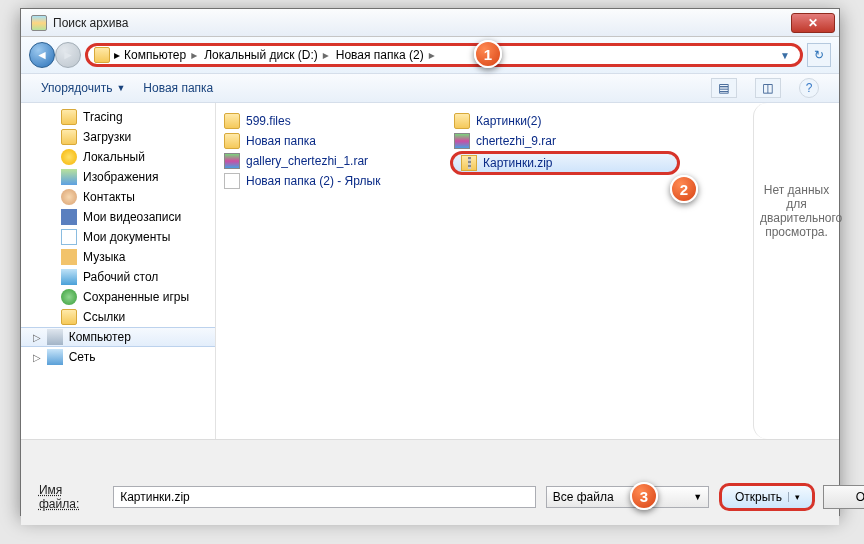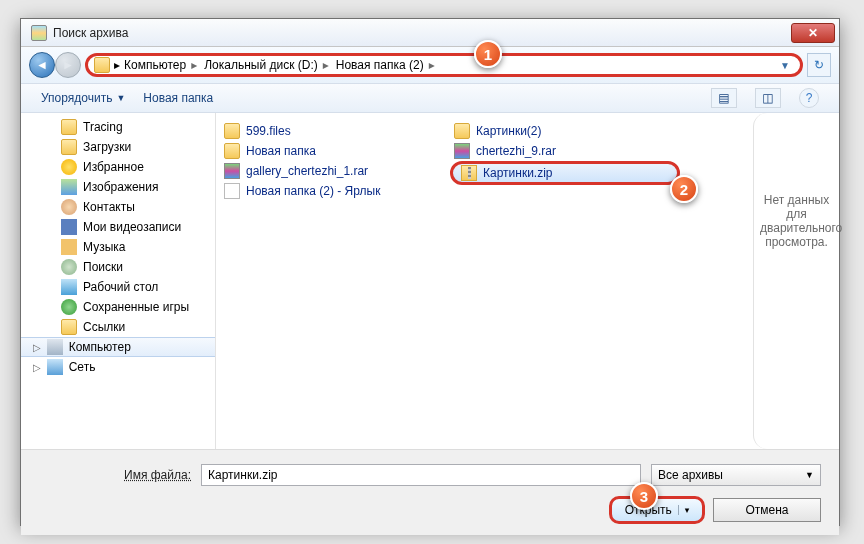--- a/index.html
+++ b/index.html
@@ -1,19 +1,19 @@
 <!DOCTYPE html>
 <html><head>
 <meta charset="utf-8">
 <style>
 * { box-sizing: border-box; margin: 0; padding: 0; font-family: "Segoe UI", Tahoma, sans-serif; font-size: 12px; }
 body { background: #e8e8e8; width: 864px; height: 544px; position: relative; overflow: hidden; }
 
 .window {
-  position: absolute; left: 20px; top: 18px; width: 820px; height: 508px;
+  position: absolute; left: 20px; top: 8px; width: 820px; height: 508px;
   background: #fff; border: 1px solid #707070;
   box-shadow: 0 4px 18px rgba(0,0,0,0.4);
 }
 .titlebar {
   height: 28px; background: linear-gradient(#fbfcfd,#e7eef7);
   display: flex; align-items: center; padding: 0 4px; border-bottom: 1px solid #c5c5c5;
 }
 .titlebar .appicon { width: 16px; height: 16px; margin: 0 6px; }
 .titlebar .title { flex: 1; color: #222; }
 .closebtn {
@@ -69,21 +69,21 @@
 .fitem { display:flex; align-items:center; height:20px; gap:6px; padding:0 4px; cursor:pointer; color:#0a2b87; }
 .fitem.sel {
   background: linear-gradient(#eaf3fd,#cfe4fb);
   border: 3px solid #d7342a; border-radius: 14px; padding:0 8px; height:24px;
   position:relative;
 }
 .ficon { width:16px;height:16px; flex-shrink:0; }
 .preview { width: 86px; border-left: 1px solid #e2e2e2; padding: 80px 6px 0; text-align:center; color:#6b6b6b; font-size:11px;border-radius:14px; }
 .bottombar {
   border-top: 1px solid #dcdcdc; background:#f0f0f0; height:86px;
-  padding: 14px 18px; display:flex; flex-direction:column; gap:10px; align-items:flex-end;
+  padding: 14px 18px; display:flex; flex-direction:row; gap:10px; align-items:flex-end;
 }
 .fnrow { display:flex; align-items:center; gap:10px; width:100%; justify-content:flex-end; }
 .fnlabel { color:#222; }
 .fninput {
   width: 440px; height: 22px; border:1px solid #abadb3; background:#fff; padding:0 6px;
 }
 .combo {
   width: 170px; height:22px; border:1px solid #abadb3; background:linear-gradient(#fefefe,#e9e9e9);
   display:flex; align-items:center; padding:0 6px; cursor:pointer; justify-content:space-between;
 }
@@ -173,41 +173,41 @@
       <div class="srow">
           <div class="sicon i-folder"></div>
           <span>Tracing</span>
         </div>
       <div class="srow">
           <div class="sicon i-folder"></div>
           <span>Загрузки</span>
         </div>
       <div class="srow">
           <div class="sicon i-star"></div>
-          <span>Избранное</span>
+          <span>Локальный</span>
         </div>
       <div class="srow">
           <div class="sicon i-img"></div>
           <span>Изображения</span>
         </div>
       <div class="srow">
           <div class="sicon i-person"></div>
           <span>Контакты</span>
         </div>
       <div class="srow">
           <div class="sicon i-video"></div>
           <span>Мои видеозаписи</span>
         </div>
       <div class="srow">
+          <div class="sicon i-doc"></div>
+          <span>Мои документы</span>
+        </div>
+      <div class="srow">
           <div class="sicon i-music"></div>
           <span>Музыка</span>
-        </div>
-      <div class="srow">
-          <div class="sicon i-search"></div>
-          <span>Поиски</span>
         </div>
       <div class="srow">
           <div class="sicon i-desk"></div>
           <span>Рабочий стол</span>
         </div>
       <div class="srow">
           <div class="sicon i-game"></div>
           <span>Сохраненные игры</span>
         </div>
       <div class="srow">
@@ -267,21 +267,21 @@
       <div>дварительного</div>
       <div>просмотра.</div>
     </div>
   </div>
 
   <div class="bottombar">
     <div class="fnrow">
       <span class="fnlabel" style="text-decoration:underline;text-decoration-style:dotted">Имя файла:</span>
       <input class="fninput" value="Картинки.zip" style="">
       <div class="combo">
-          <span>Все архивы</span>
+          <span>Все файла</span>
           <span style="font-size:9px">▼</span>
         </div>
     </div>
     <div class="btnrow-wrap">
       <div class="wbtn primary">
           <span>Открыть</span> 
           <span style="font-size:9px;margin-left:6px;border-left:1px solid #9ab;padding-left:6px">▾</span>
         </div>
       <div class="wbtn">Отмена</div>
     </div>

